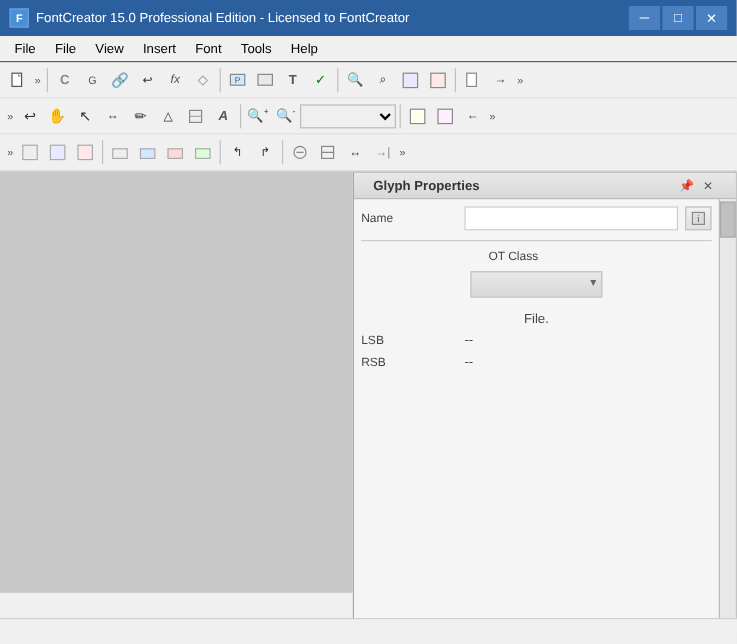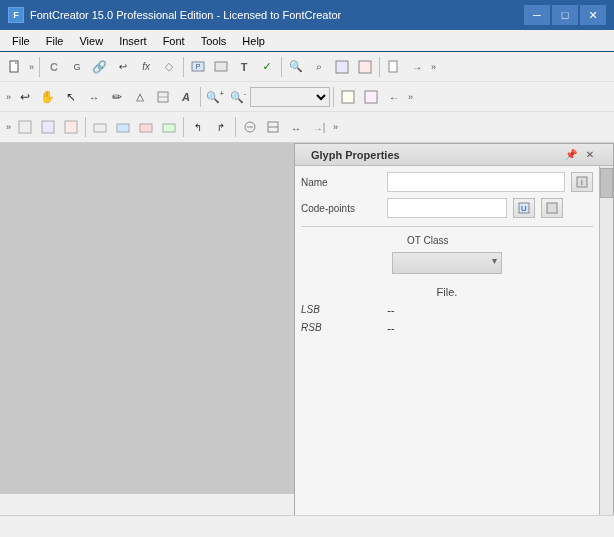--- a/index.html
+++ b/index.html
@@ -203,23 +203,22 @@
       color: #666;
       pointer-events: none;
     }
     .comp-label {
       font-size: 11px;
       color: #444;
     }
 
     .lsb-row, .rsb-row {
       display: flex;
-      align-items: flex-start;
+      align-items: flex-end;
       gap: 6px;
-      font-style: italic;
     }
     .lsb-val {
       font-size: 11px;
       color: #444;
     }
 
     .divider-line {
       height: 1px;
       background: #ccc;
       margin: 2px 0;
@@ -516,35 +515,20 @@
           <span class="prop-label">Name</span>
           <input class="prop-input" type="text" style="flex: 1 1 0%;">
           <button class="prop-btn-small">
             <svg width="12" height="12">
                 <rect x="1" y="1" width="10" height="10" fill="#ddd" stroke="#888" stroke-width="1"></rect>
                 <text x="6" y="9" text-anchor="middle" font-size="8" fill="#555">i</text>
               </svg>
           </button>
         </div>
 
-        <div class="prop-row">
-          <span class="prop-label">Code-points</span>
-          <input class="prop-input" type="text" style="width: 120px; flex: 0 0 auto;">
-          <button class="prop-btn-small">
-            <svg width="12" height="12">
-                <rect x="1" y="1" width="10" height="10" fill="#d0e8ff" stroke="#888" stroke-width="1"></rect>
-                <text x="6" y="9" text-anchor="middle" font-size="8" fill="#33a">U</text>
-              </svg>
-          </button>
-          <button class="prop-btn-small">
-            <svg width="12" height="12">
-                <rect x="1" y="1" width="10" height="10" fill="#ddd" stroke="#888" stroke-width="1"></rect>
-              </svg>
-          </button>
-        </div>
 
         <div class="divider-line"></div>
 
         <div class="ot-row">
           <span class="prop-label">OT Class</span>
           <div class="ot-select-wrap">
             <select class="ot-select">
               <option value=""></option>
             </select>
           </div>

